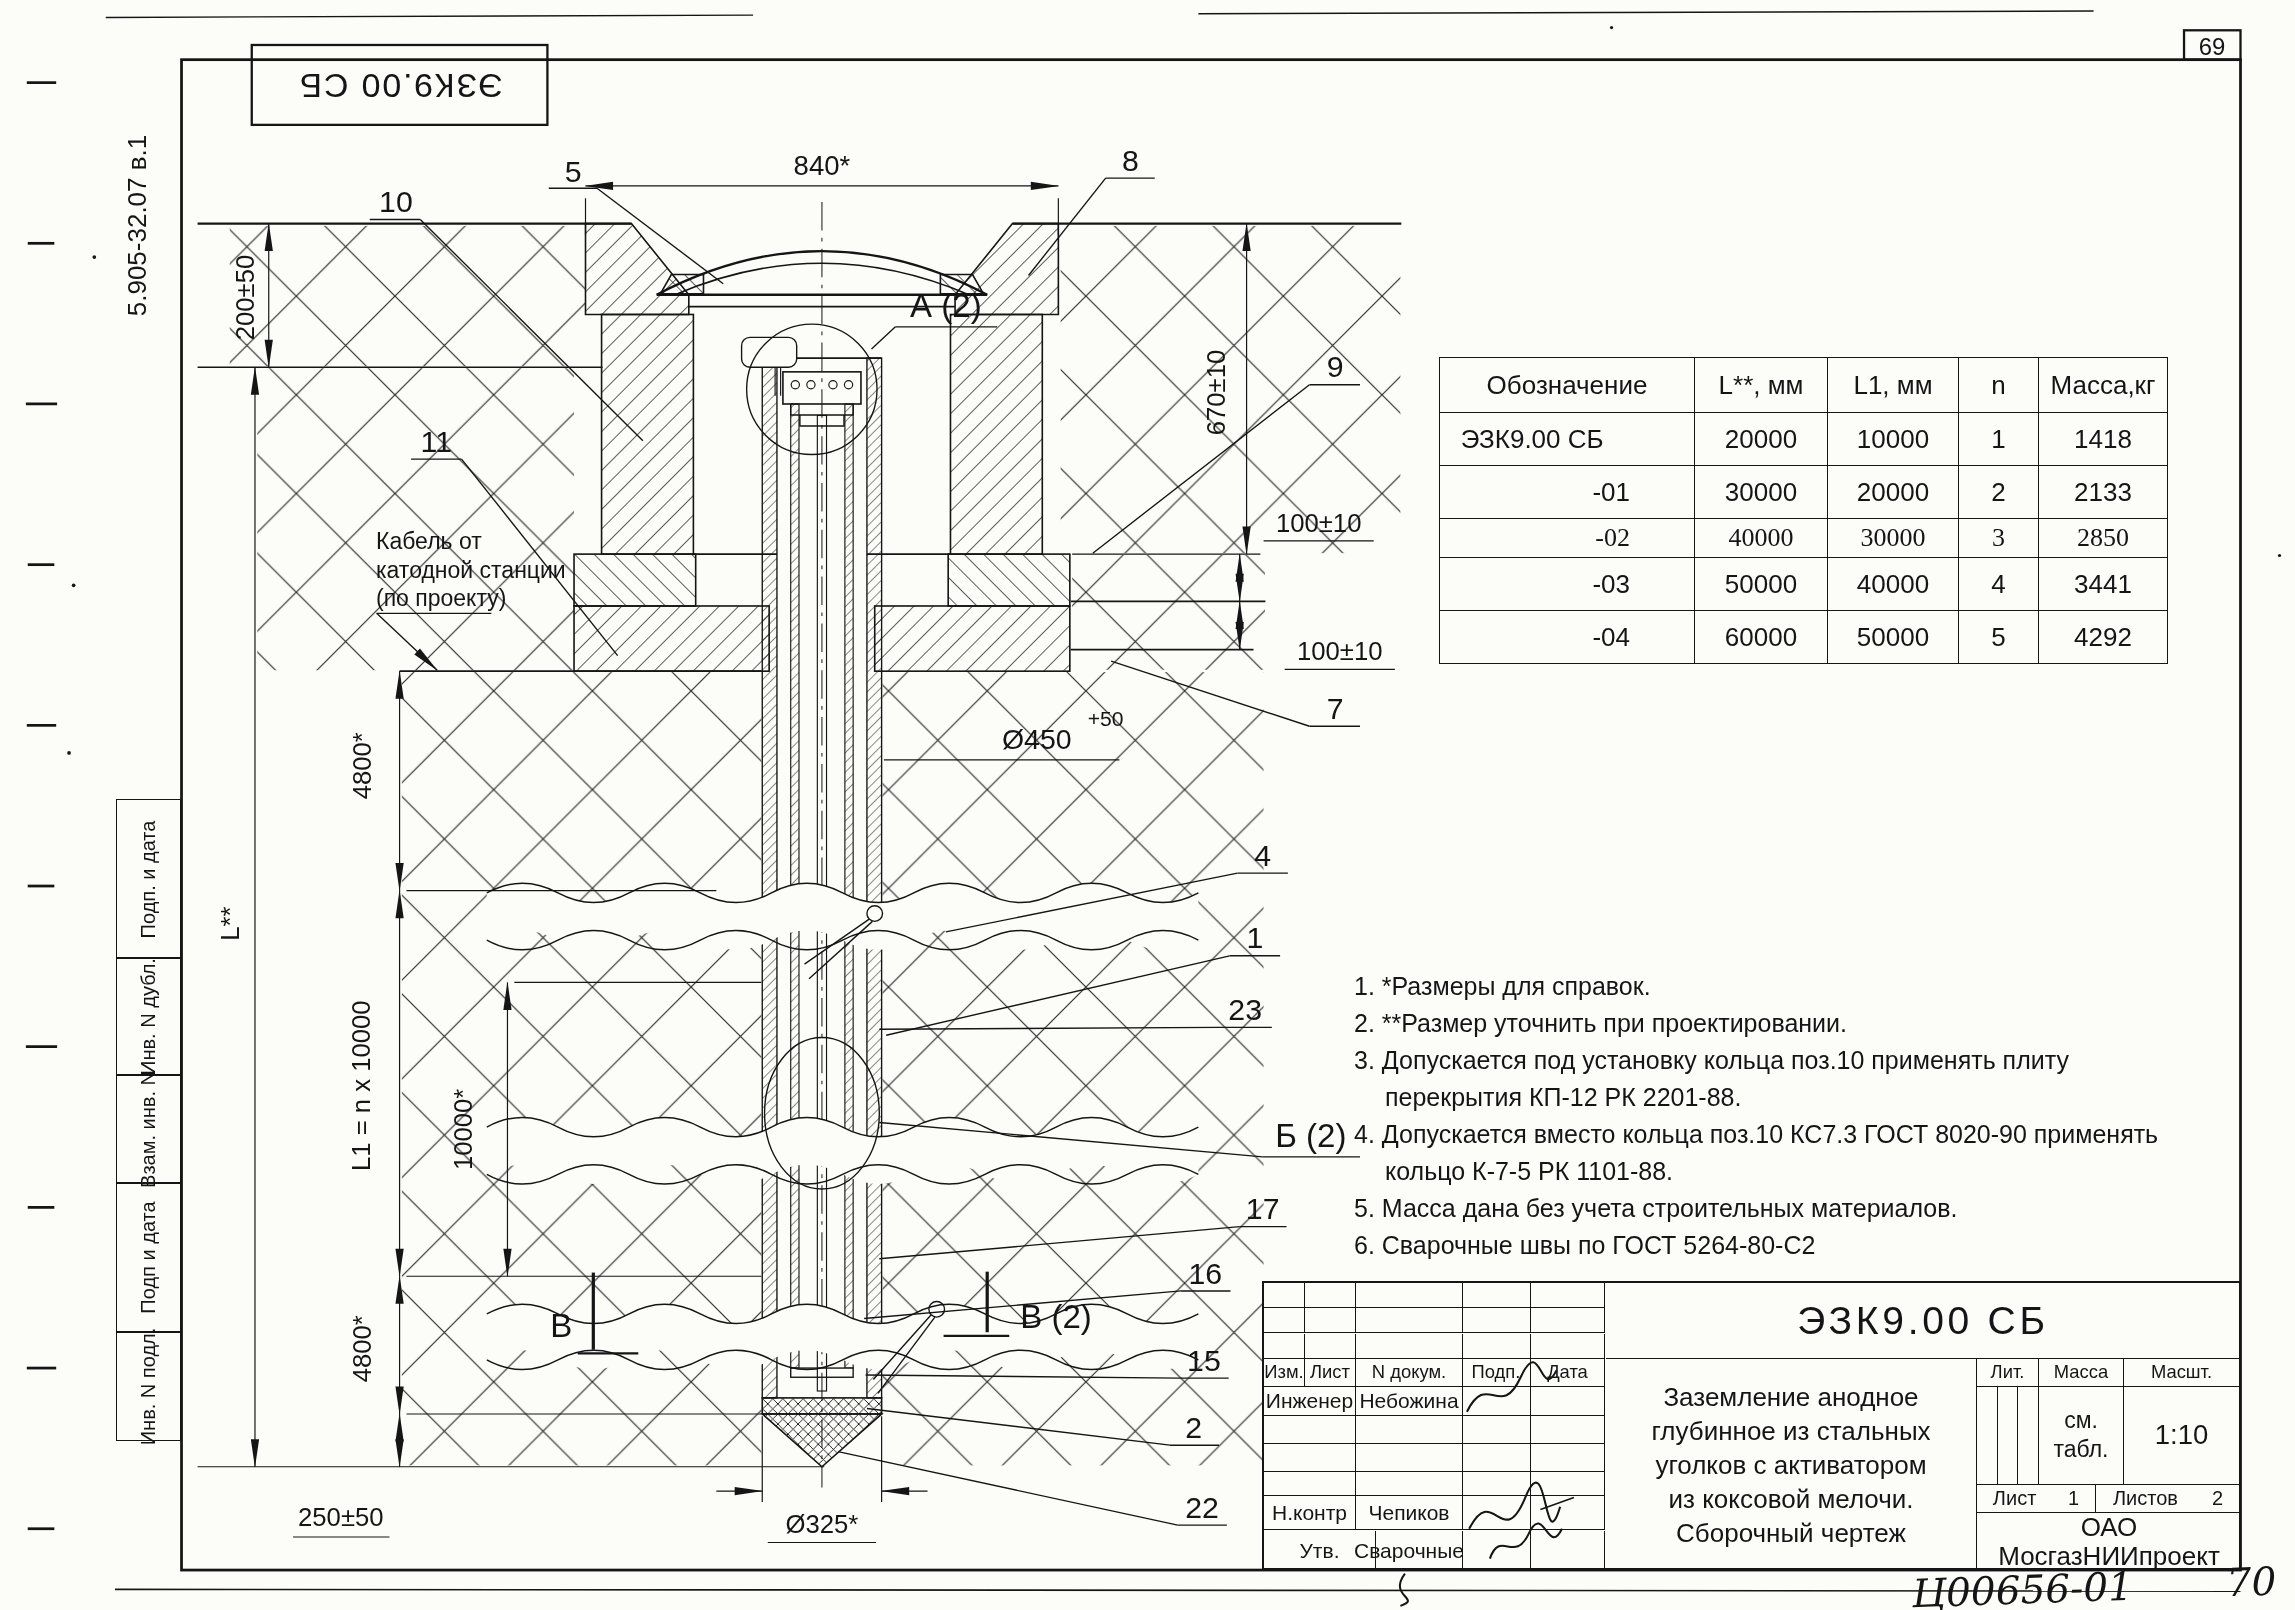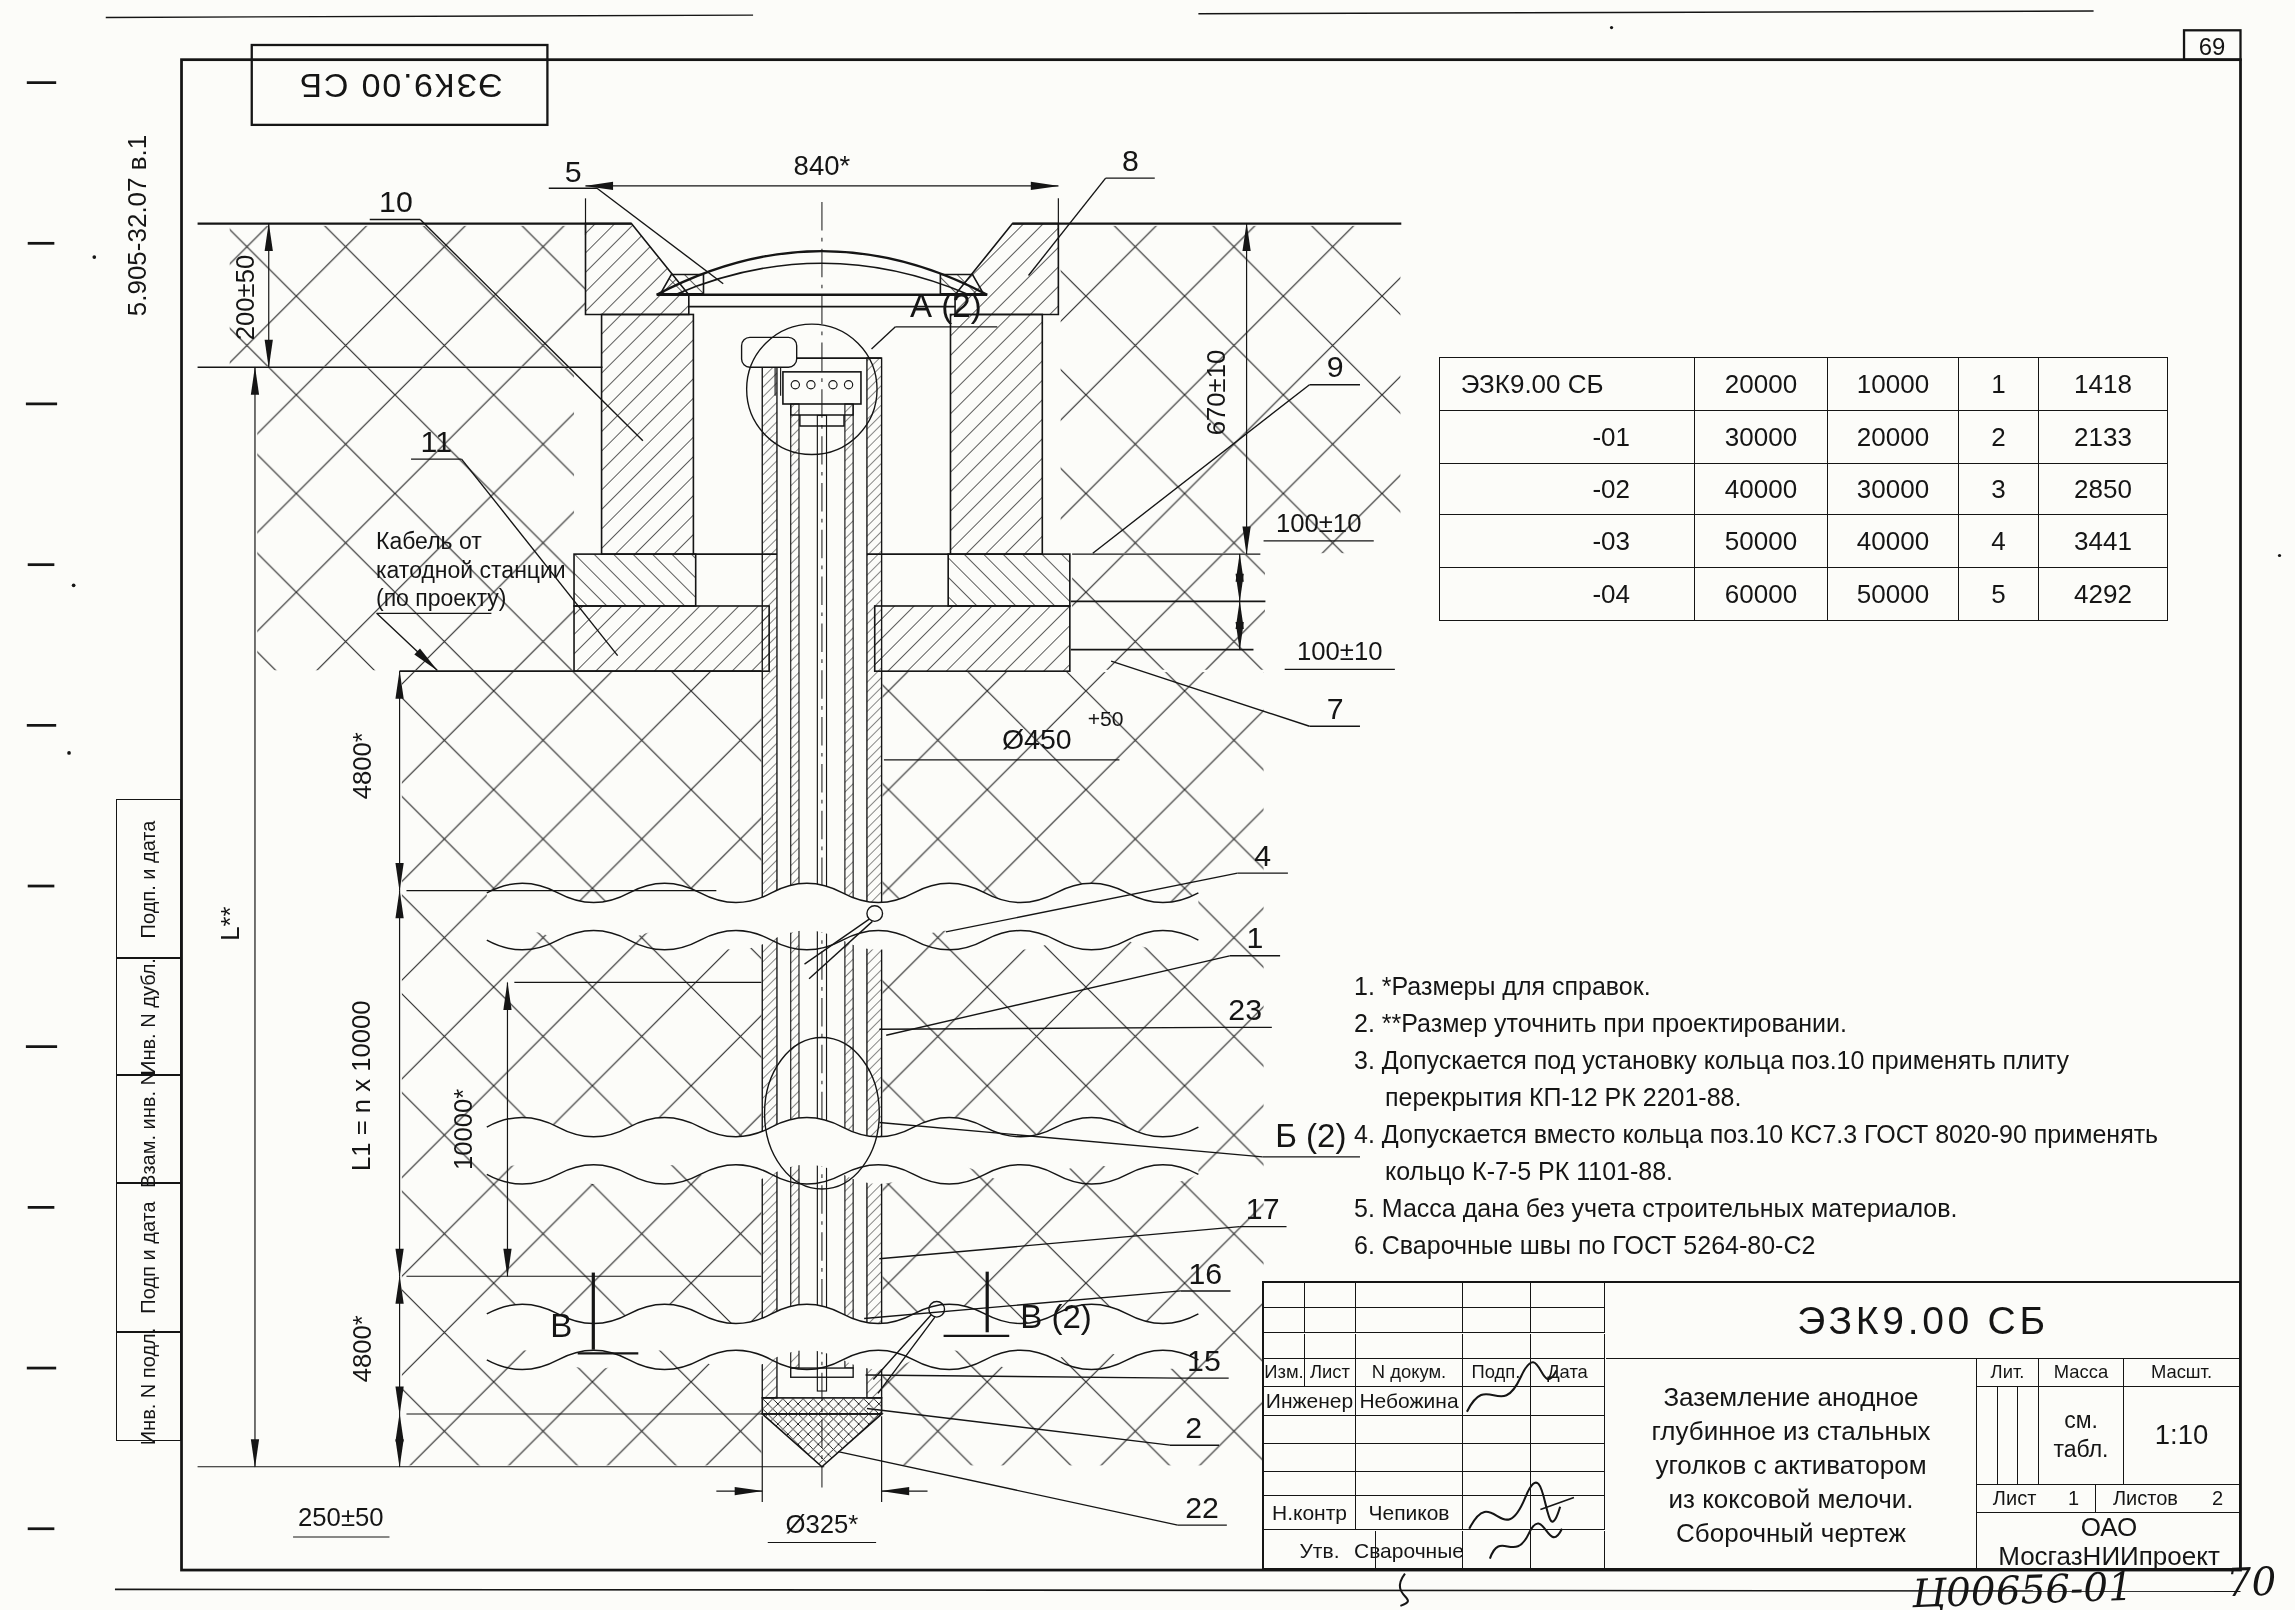--- a/index.html
+++ b/index.html
@@ -330,35 +330,42 @@
 
 <table class="tbl abs" style="left:1439px;top:357px;width:728px;">
   <colgroup>
         <col style="width:255px">
         <col style="width:133px">
         <col style="width:131px">
         <col style="width:80px">
         <col style="width:129px">
       </colgroup>
   <tbody>
+        <tr style="height:55px;">
+    <th>Обозначение</th>
+    <th>L**, мм</th>
+    <th>L1, мм</th>
+    <th>n</th>
+    <th>Масса,кг</th>
+  </tr>
   <tr style="height:53px;">
     <td style="text-align:left;padding-left:20.7px;">ЭЗК9.00 СБ</td>
     <td>20000</td>
     <td>10000</td>
     <td>1</td>
     <td>1418</td>
   </tr>
   <tr style="height:53px;">
     <td style="text-align:right;padding-right:64px;">-01</td>
     <td>30000</td>
     <td>20000</td>
     <td>2</td>
     <td>2133</td>
   </tr>
-  <tr style="height:51px;">
+  <tr style="height:39px;font-family:Liberation Serif, serif;">
     <td style="text-align:right;padding-right:64px;">-02</td>
     <td>40000</td>
     <td>30000</td>
     <td>3</td>
     <td>2850</td>
   </tr>
   <tr style="height:53px;">
     <td style="text-align:right;padding-right:64px;">-03</td>
     <td>50000</td>
     <td>40000</td>

